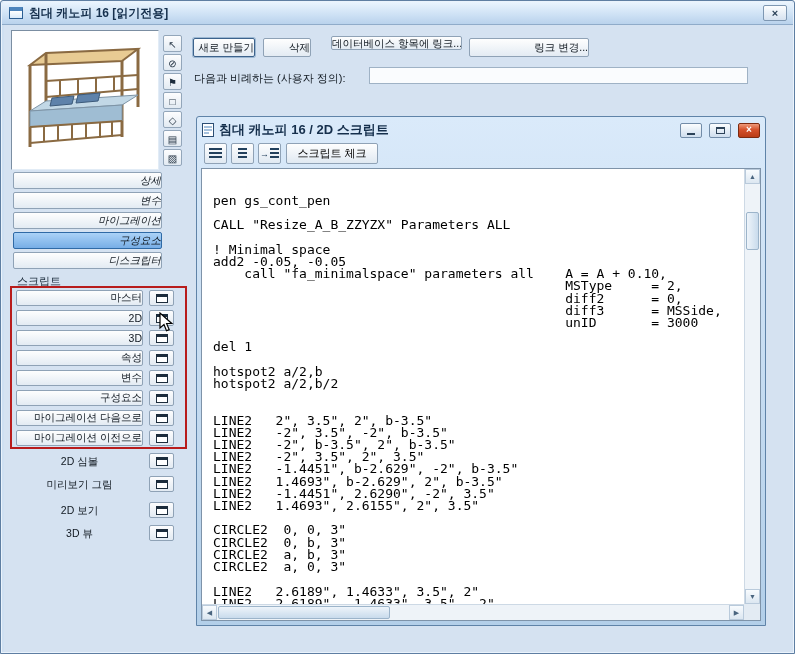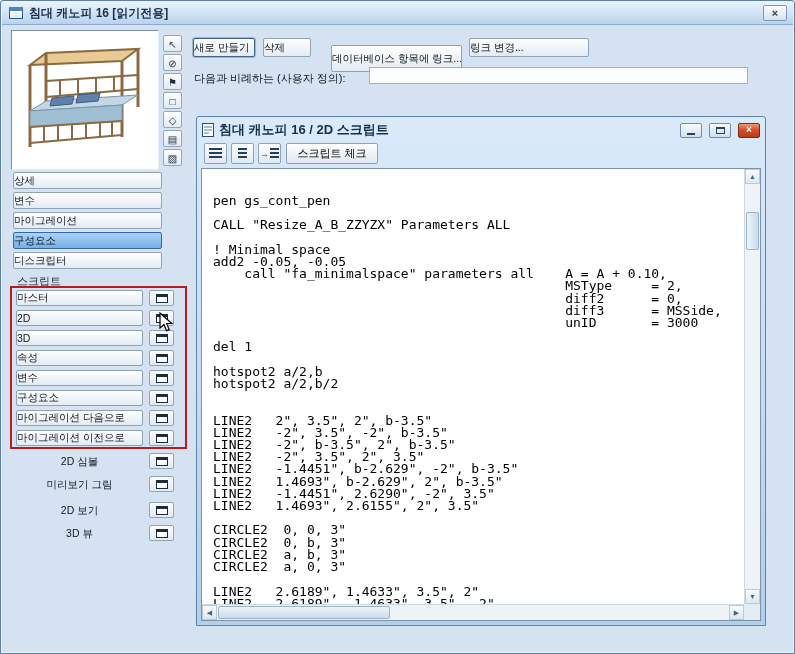--- a/index.html
+++ b/index.html
@@ -20,24 +20,24 @@
 
   
   .preview{position:absolute;left:7px;top:5px;width:148px;height:140px;background:#fff;
        border:1px solid;border-color:#7b8ea2 #e2ecf6 #e2ecf6 #7b8ea2;}
   .ptool{position:absolute;left:159px;width:19px;height:17px;border:1px solid #93a6ba;border-radius:2px;
        background:linear-gradient(#fdfdfe,#e2eaf2);text-align:center;}
   .ptool span{font-size:10px;line-height:15px;color:#1c2c3c;}
 
   
   .btn{position:absolute;border:1px solid #8fa2b6;border-radius:2px;background:linear-gradient(#fefefe,#e3ebf3);
-       font-size:10.5px;text-align:left;overflow:hidden;white-space:nowrap;color:#101820;
+       font-size:10.5px;text-align:right;overflow:hidden;white-space:nowrap;color:#101820;
        font-family:"Liberation Sans","DejaVu Sans",sans-serif;}
   .btn.default{border-color:#3c628c;box-shadow:0 0 0 1px #9db8d2;}
-  .navbtn{left:9px;width:149px;height:17px;}
+  .navbtn{left:9px;width:149px;height:17px;font-style:italic;}
   .navbtn.selected{background:linear-gradient(#abd2f7,#77aee6);border-color:#2f6aa6;}
   .scriptbtn{left:12px;width:127px;height:16px;}
   .winbtn{position:absolute;left:145px;width:25px;height:16px;border:1px solid #8fa2b6;border-radius:2px;
        background:linear-gradient(#fdfdfe,#e2eaf2);display:flex;align-items:center;justify-content:center;}
   .win-glyph{width:12px;height:9px;border:1px solid #1c2c3c;border-top:3px solid #1c2c3c;background:#fff;}
   .section-label{position:absolute;left:13px;top:249px;font-size:11px;color:#1c2c3c;}
   .red-annotation{position:absolute;left:6px;top:261px;width:177px;height:163px;border:2px solid #b81c1c;z-index:5;pointer-events:none;}
   .view-label{position:absolute;left:12px;width:127px;height:16px;line-height:16px;text-align:center;font-size:10.5px;white-space:nowrap;overflow:hidden;}
 
   
@@ -197,21 +197,21 @@
     <button class="winbtn" style="top:477px">
         <span class="win-glyph"></span>
       </button>
     <span class="view-label" style="top:500px">3D 뷰</span>
     <button class="winbtn" style="top:500px">
         <span class="win-glyph"></span>
       </button>
 
     <button class="btn default" style="left:189px;top:13px;width:62px;height:19px">새로 만들기</button>
     <button class="btn" style="left:259px;top:13px;width:48px;height:19px">삭제</button>
-    <button class="btn" style="left:327px;top:20px;width:131px;height:27px">데이터베이스 항목에 링크...</button>
+    <button class="btn" style="left:327px;top:11px;width:131px;height:14px">데이터베이스 항목에 링크...</button>
     <button class="btn" style="left:465px;top:13px;width:120px;height:19px">링크 변경...</button>
 
     <span class="field-label">다음과 비례하는 (사용자 정의):</span>
     <input class="text-input" type="text" value="" style="">
 
 
     <div class="child">
       <div class="child-titlebar">
         <svg width="12" height="14" viewBox="0 0 12 14">
           <rect x="0.5" y="0.5" width="11" height="13" fill="#ffffff" stroke="#2c4e74"></rect>

